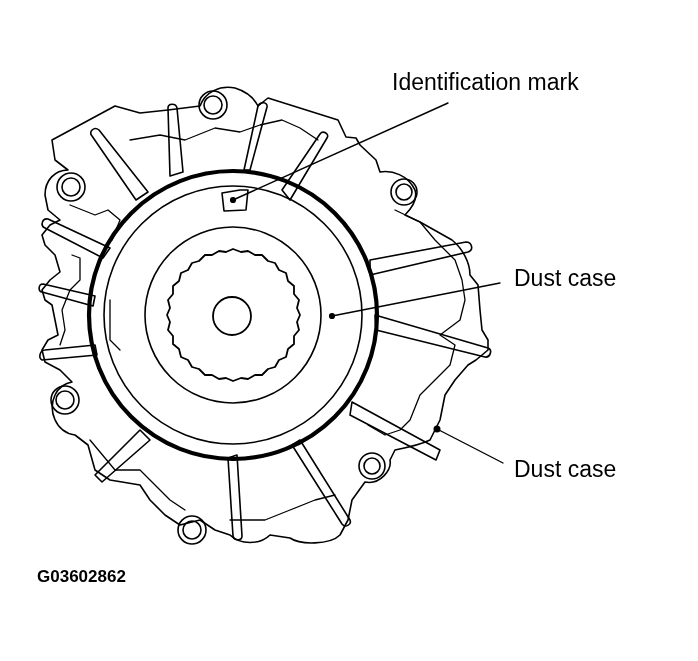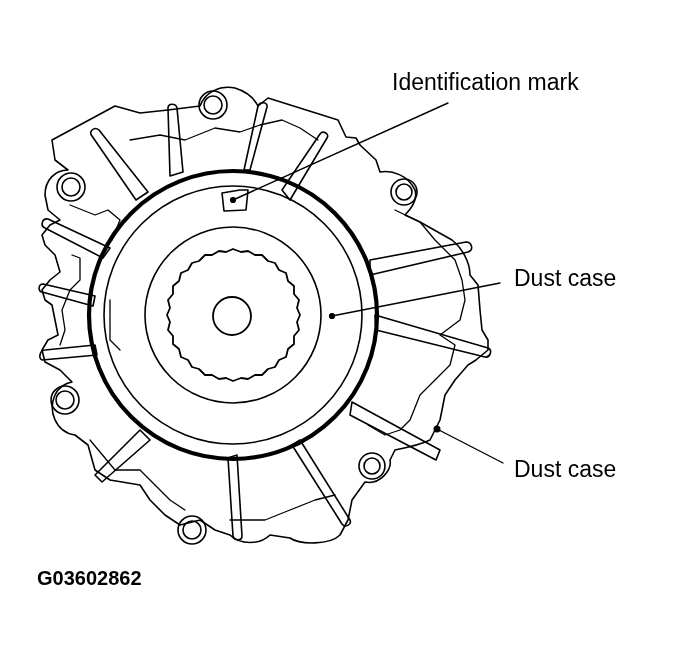--- a/index.html
+++ b/index.html
@@ -1,18 +1,18 @@
 <!DOCTYPE html>
 <html><head>
 <meta charset="utf-8">
 <style>
   html, body { margin: 0; padding: 0; background: #ffffff; }
   body { width: 698px; height: 661px; position: relative; overflow: hidden; font-family: "Liberation Sans", sans-serif; color: #000; }
   .label { position: absolute; font-size: 23px; line-height: 1; white-space: nowrap; }
-  .code { position: absolute; font-size: 20px; font-weight: bold; line-height: 1; left: 37px; top: 568px; }
+  .code { position: absolute; font-size: 17px; font-weight: bold; line-height: 1; left: 37px; top: 568px; }
   svg { position: absolute; left: 0; top: 0; }
 </style>
 </head>
 <body>
 
 <svg width="698" height="661" viewBox="0 0 698 661" fill="none" stroke="#000" stroke-width="1.6" stroke-linejoin="round" stroke-linecap="round">
 
   <path d="M52,140 L115,106 L140,113 L168,110 L200,106
            C205,92 220,85 235,88 C248,92 255,100 258,106
            L268,98 L338,120 L346,137 L356,138 L360,145

